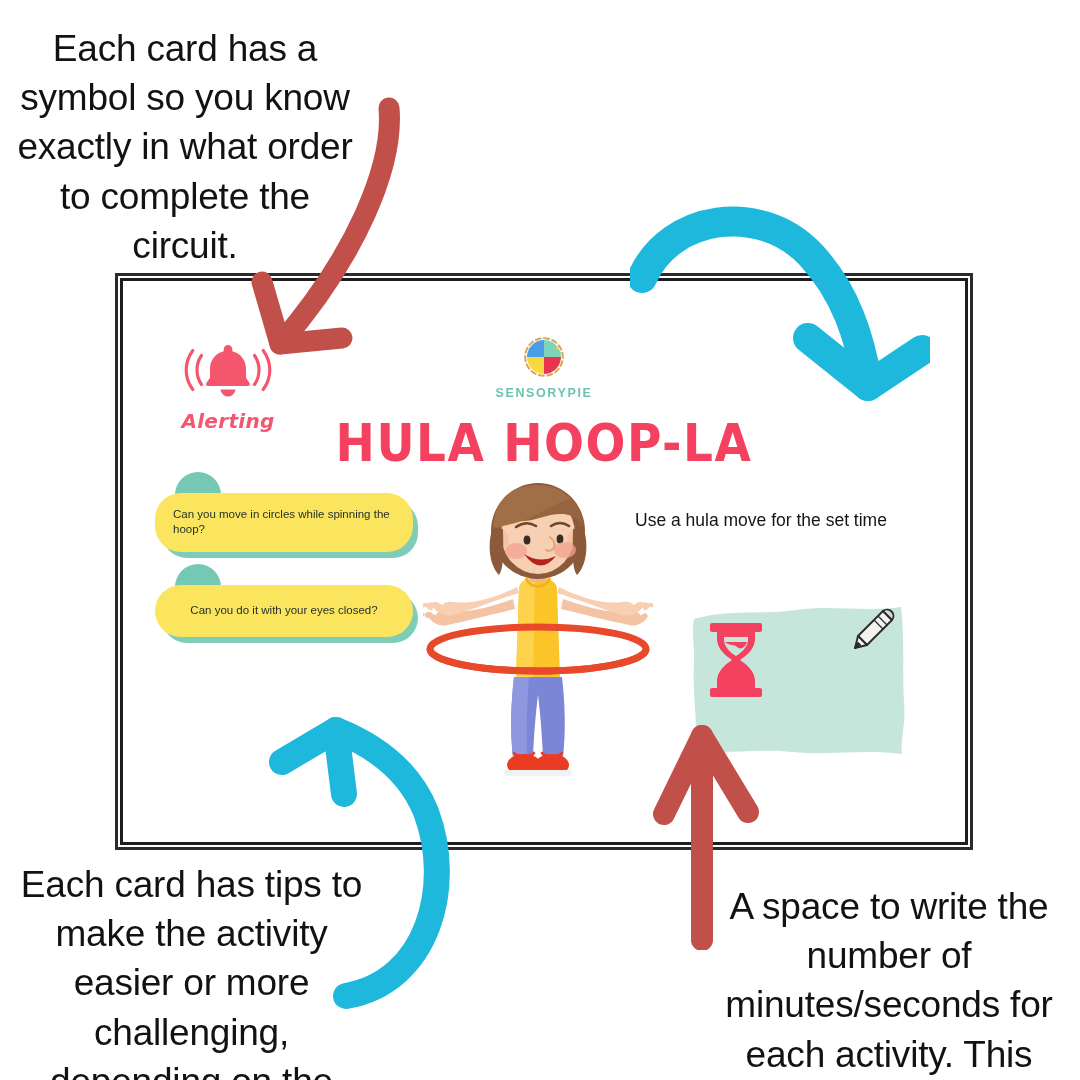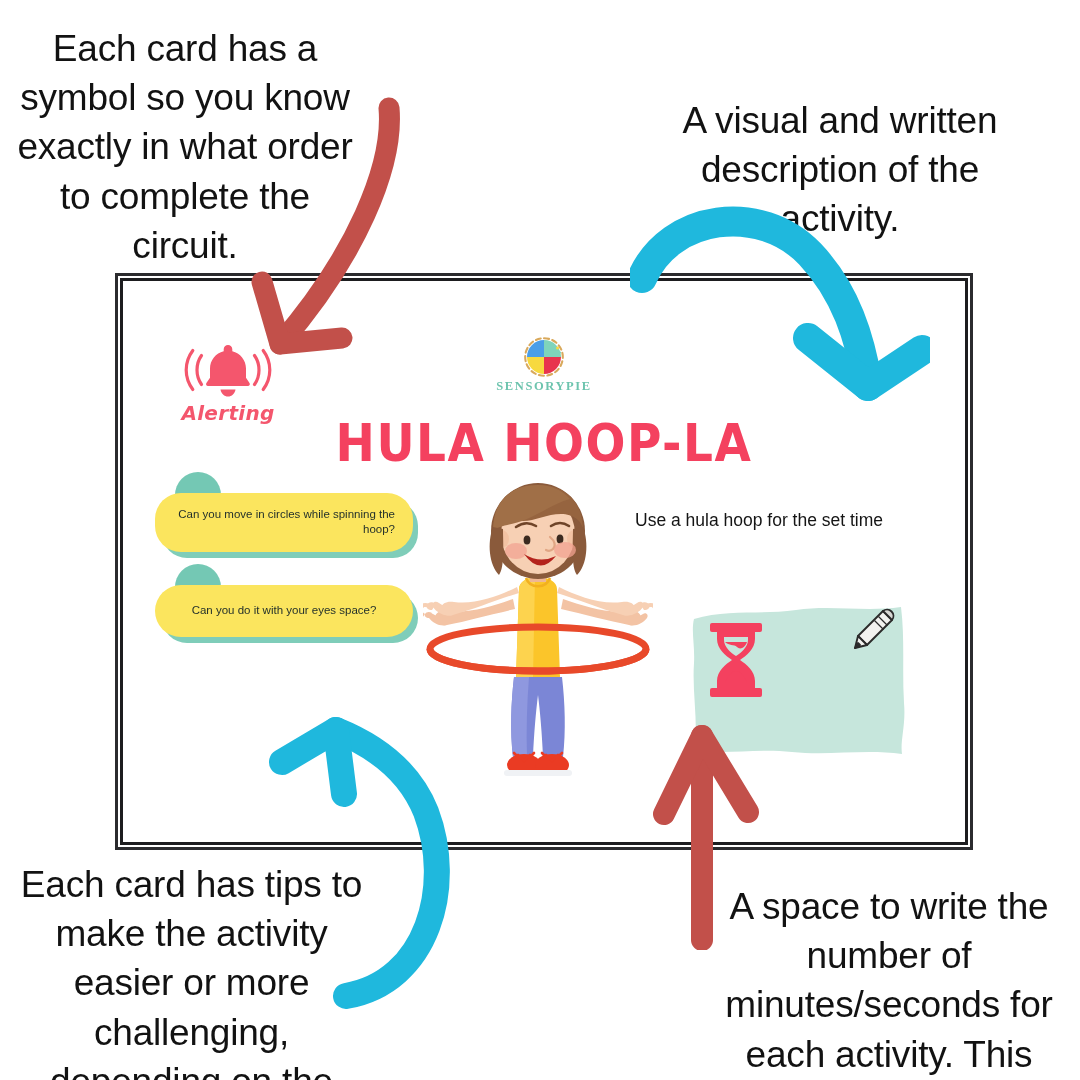--- a/index.html
+++ b/index.html
@@ -38,39 +38,39 @@
     border:3px solid #1d1d1f;
     box-shadow:0 0 0 2px #ffffff, 0 0 0 5px #2b2b2e;
     z-index:3;
   }
   .card-inner { position:absolute; inset:0; overflow:hidden; }
 
   
   .symbol { position:absolute; left:40px; top:58px; width:130px; text-align:center; }
   .symbol svg { display:block; margin:0 auto; }
   .symbol-label {
-    margin-top:0;
+    margin-top:8px;
     font-family:"DejaVu Sans", sans-serif;
     font-style:italic;
     font-weight:700;
     font-size:20px;
     color:#f4566d;
     letter-spacing:0.3px;
   }
 
   
   .brand { position:absolute; left:0; right:0; top:55px; text-align:center; }
   .brand svg { display:block; margin:0 auto; }
   .brand-name {
-    margin-top:1px;
+    margin-top:8px;
     font-size:12.5px;
     font-weight:700;
     letter-spacing:1.6px;
     color:#6dc4ae;
-    font-family:Liberation Serif, serif;
+    font-family:Liberation Sans, sans-serif;
   }
 
   
   .card-title {
     position:absolute; left:0; right:0; top:135px;
     text-align:center;
     font-family:"DejaVu Sans", sans-serif;
     font-weight:700;
     font-size:47px;
     letter-spacing:1.5px;
@@ -86,21 +86,21 @@
     width:46px; height:46px; border-radius:50%;
     background:#74c8b4; z-index:1;
   }
   .tip-pill {
     position:relative; z-index:2;
     background:#fbe55e;
     border-radius:26px;
     padding:14px 18px;
     min-height:52px;
     display:flex; align-items:center; justify-content:center;
-    text-align:right;
+    text-align:left;
     font-size:11.5px;
     line-height:1.34;
     color:#1f2d2a;
     box-shadow:6px 7px 0 -1px #7fcdb9;
   }
 
   
   .desc {
     position:absolute; left:512px; top:228px; width:320px;
     font-size:17.5px; line-height:1.35; color:#151515;
@@ -125,21 +125,20 @@
   #arrow-blue-bl { left:258px; top:706px; width:250px; height:320px; }
   #arrow-red-br  { left:650px; top:700px; width:150px; height:250px; }
 </style>
 </head>
 <body>
 
 <div class="stage">
 
   <div class="annot" id="annot-tl">Each card has a symbol so you know exactly in what order to complete the circuit.</div>
 
-  <div class="annot" id="annot-tr">A visual and written description of the activity.</div>
 
   <div class="annot" id="annot-br">A space to write the number of minutes/seconds for each activity. This gives structure and supports with transition to the next activity</div>
 
   <div class="annot" id="annot-bl">Each card has tips to make the activity easier or more challenging, depending on the childs ability</div>
 
   <div class="card">
     <div class="card-inner">
 
       <div class="symbol">
         <span>
@@ -178,21 +177,21 @@
 
       <div class="card-title">HULA HOOP-LA</div>
 
       <div class="tips">
         <div class="tip">
           <div class="tip-dot"></div>
           <div class="tip-pill">Can you move in circles while spinning the hoop?</div>
         </div>
         <div class="tip">
           <div class="tip-dot"></div>
-          <div class="tip-pill">Can you do it with your eyes space?</div>
+          <div class="tip-pill">Can you do it with your eyes closed?</div>
         </div>
       </div>
 
       <div class="kid">
         <svg width="230" height="310" viewBox="0 0 230 310">
 
           <g>
             <path d="M92 128 C70 133 44 140 24 144 C16 145 11 141 12 136 C13 131 18 129 25 130 C45 133 70 125 90 118 Z" fill="#f3c3a4"></path>
             <path d="M24 144 C17 146 10 142 6 137 C4 134 7 131 10 133 C13 135 16 136 20 136 Z" fill="#f3c3a4"></path>
             <path d="M9 132 c-3-2-6-1-7 1 c-1 2 1 4 4 4" fill="#f3c3a4"></path>
@@ -255,21 +254,21 @@
 
           <path d="M30 134 c-8 2-16-2-20-8 c-2-4 2-7 6-4 c4 3 9 4 14 4 Z" fill="#f7d0b4"></path>
           <path d="M13 123 c-4-3-8-2-9 1 c-1 3 1 5 5 5" fill="#f7d0b4"></path>
           <path d="M6 125 c-4-2-7-1-8 2" fill="none" stroke="#f7d0b4" stroke-width="4" stroke-linecap="round"></path>
           <path d="M200 134 c8 2 16-2 20-8 c2-4-2-7-6-4 c-4 3-9 4-14 4 Z" fill="#f7d0b4"></path>
           <path d="M217 123 c4-3 8-2 9 1 c1 3-1 5-5 5" fill="#f7d0b4"></path>
           <path d="M224 125 c4-2 7-1 8 2" fill="none" stroke="#f7d0b4" stroke-width="4" stroke-linecap="round"></path>
         </svg>
       </div>
 
-      <div class="desc">Use a hula hoop for the set time</div>
+      <div class="desc">Use a hula move for the set time</div>
 
       <div class="timer-patch">
         <svg class="patch-bg" width="220" height="161" viewBox="0 0 220 161">
           <path d="M6 20 C40 10 72 16 108 11 C142 6 178 13 213 8
                    C217 40 214 72 216 104 C218 126 212 142 214 155
                    C176 150 140 157 104 153 C70 149 36 156 7 151
                    C10 120 4 92 6 64 C7 46 3 32 6 20 Z" fill="#c6e6dc"></path>
         </svg>
         <span class="hourglass">
           <svg width="56" height="74" viewBox="0 0 56 74">

